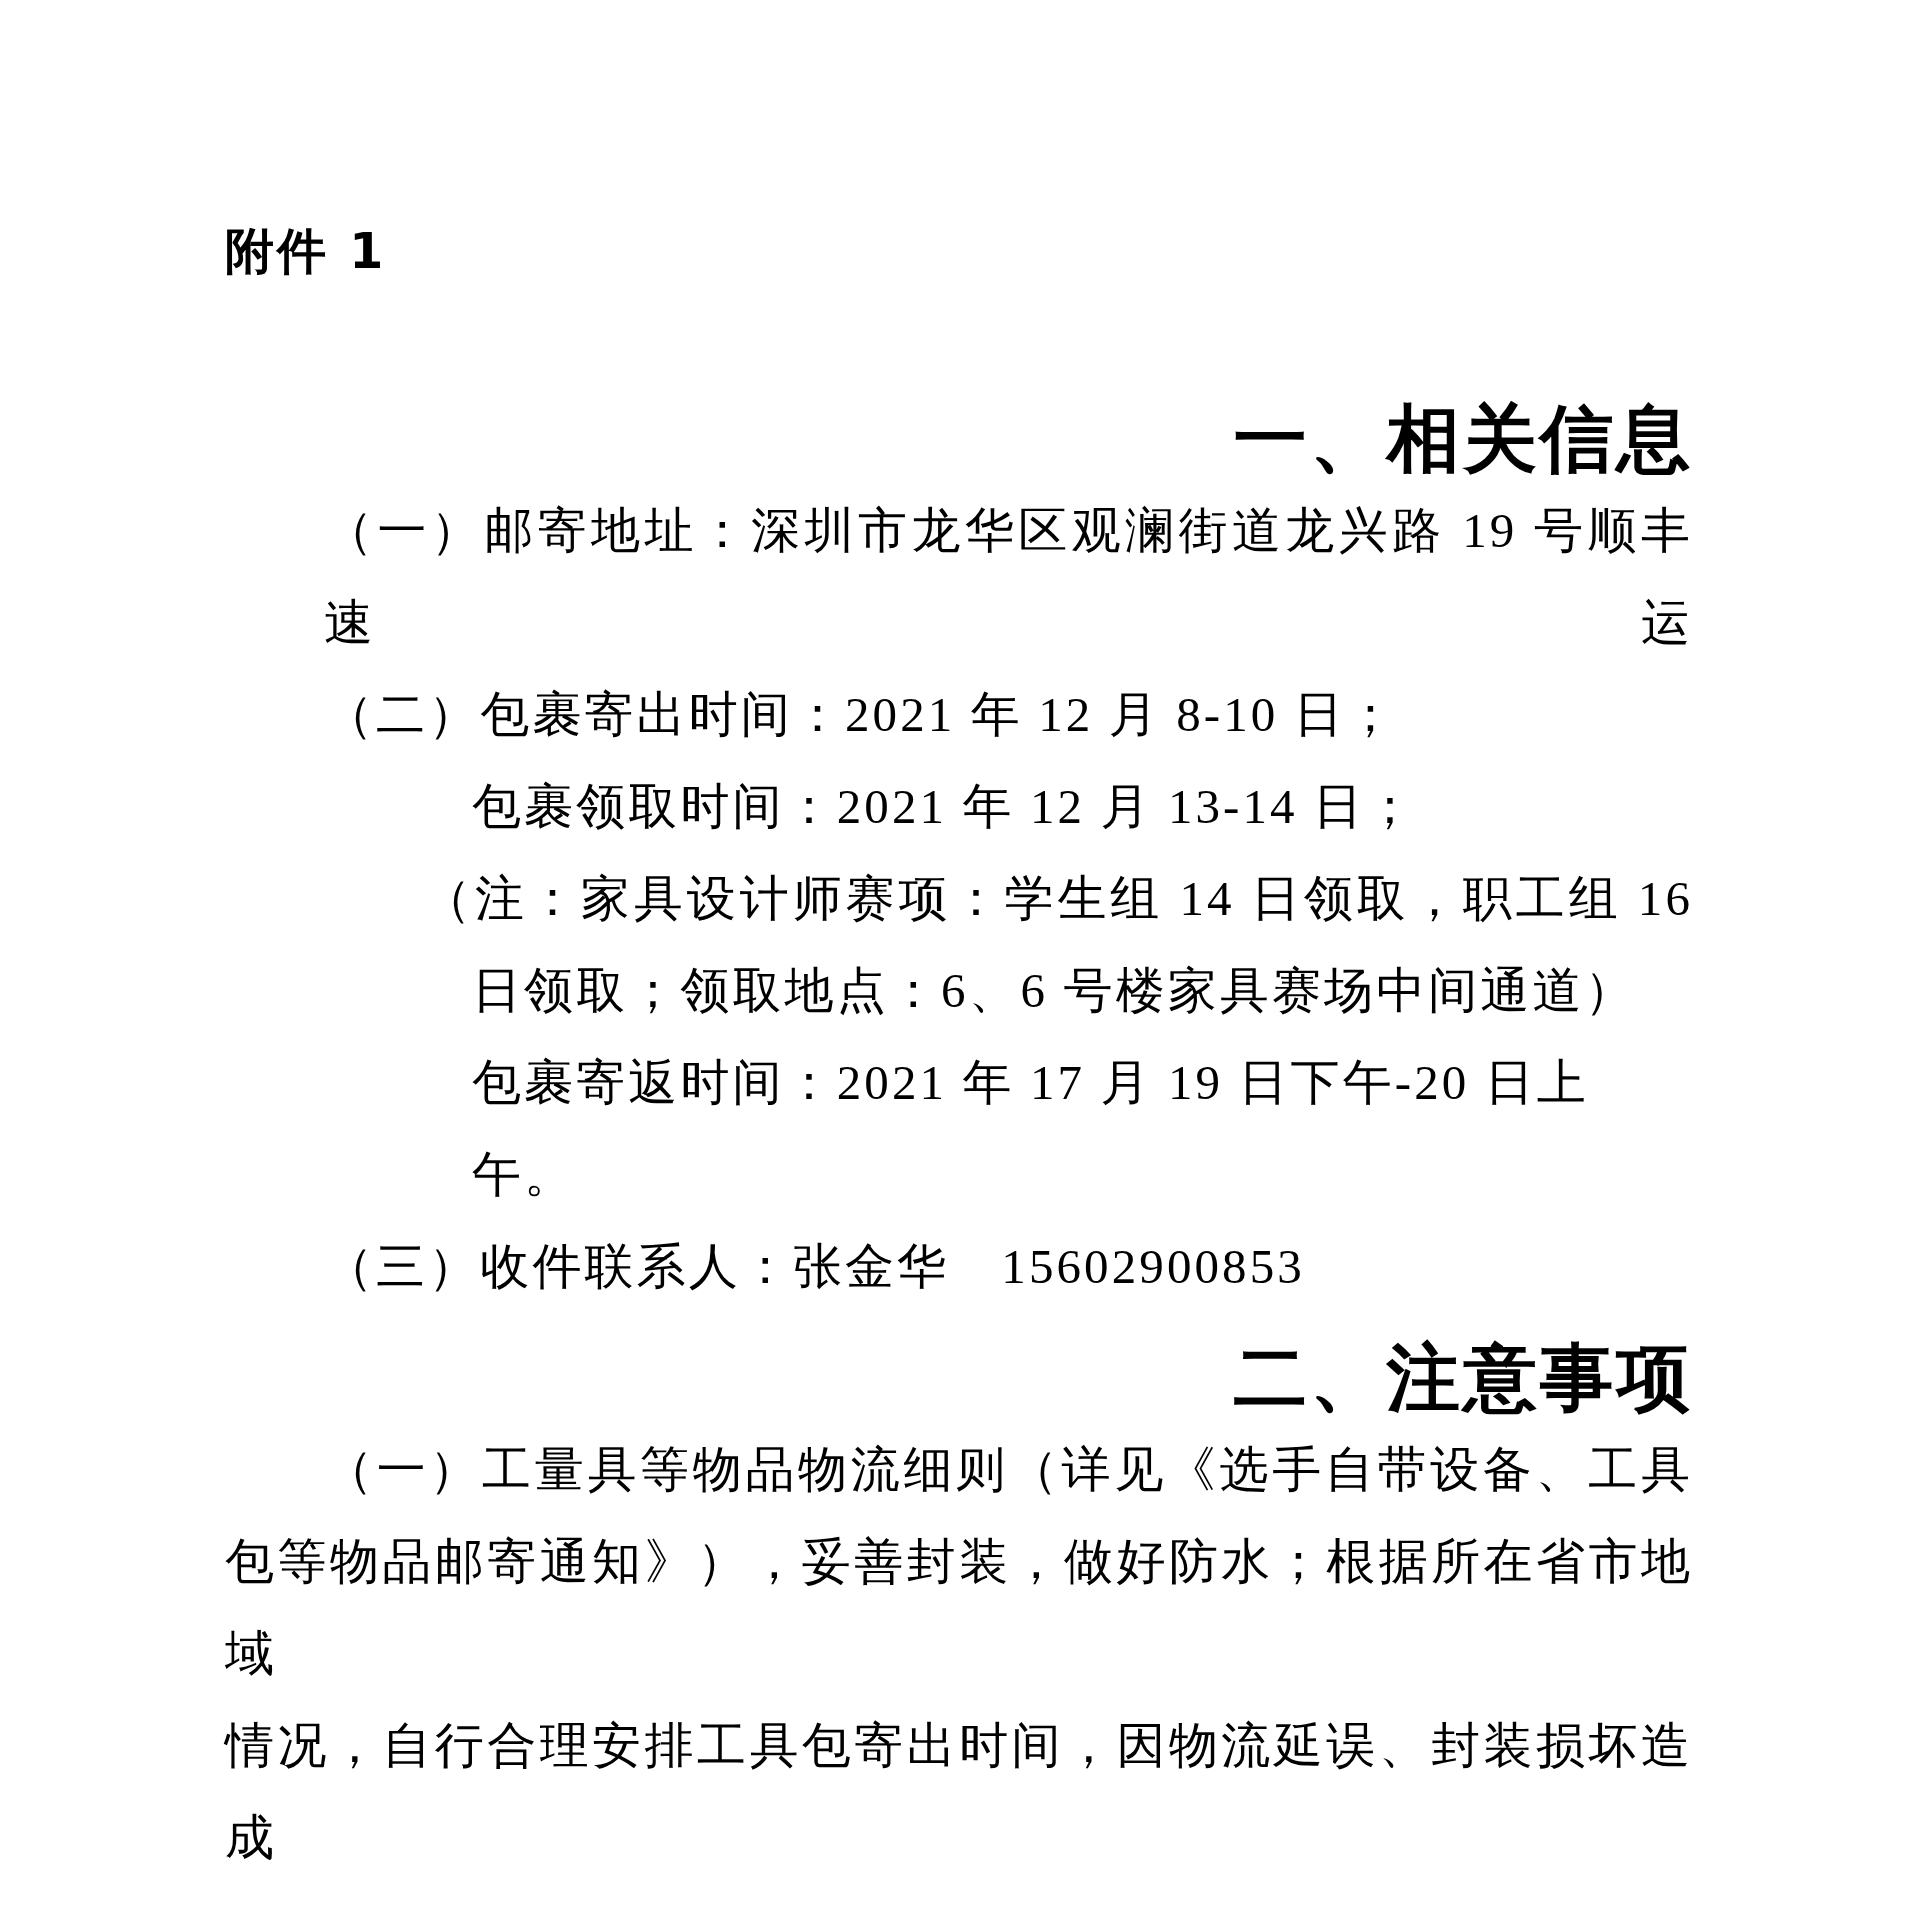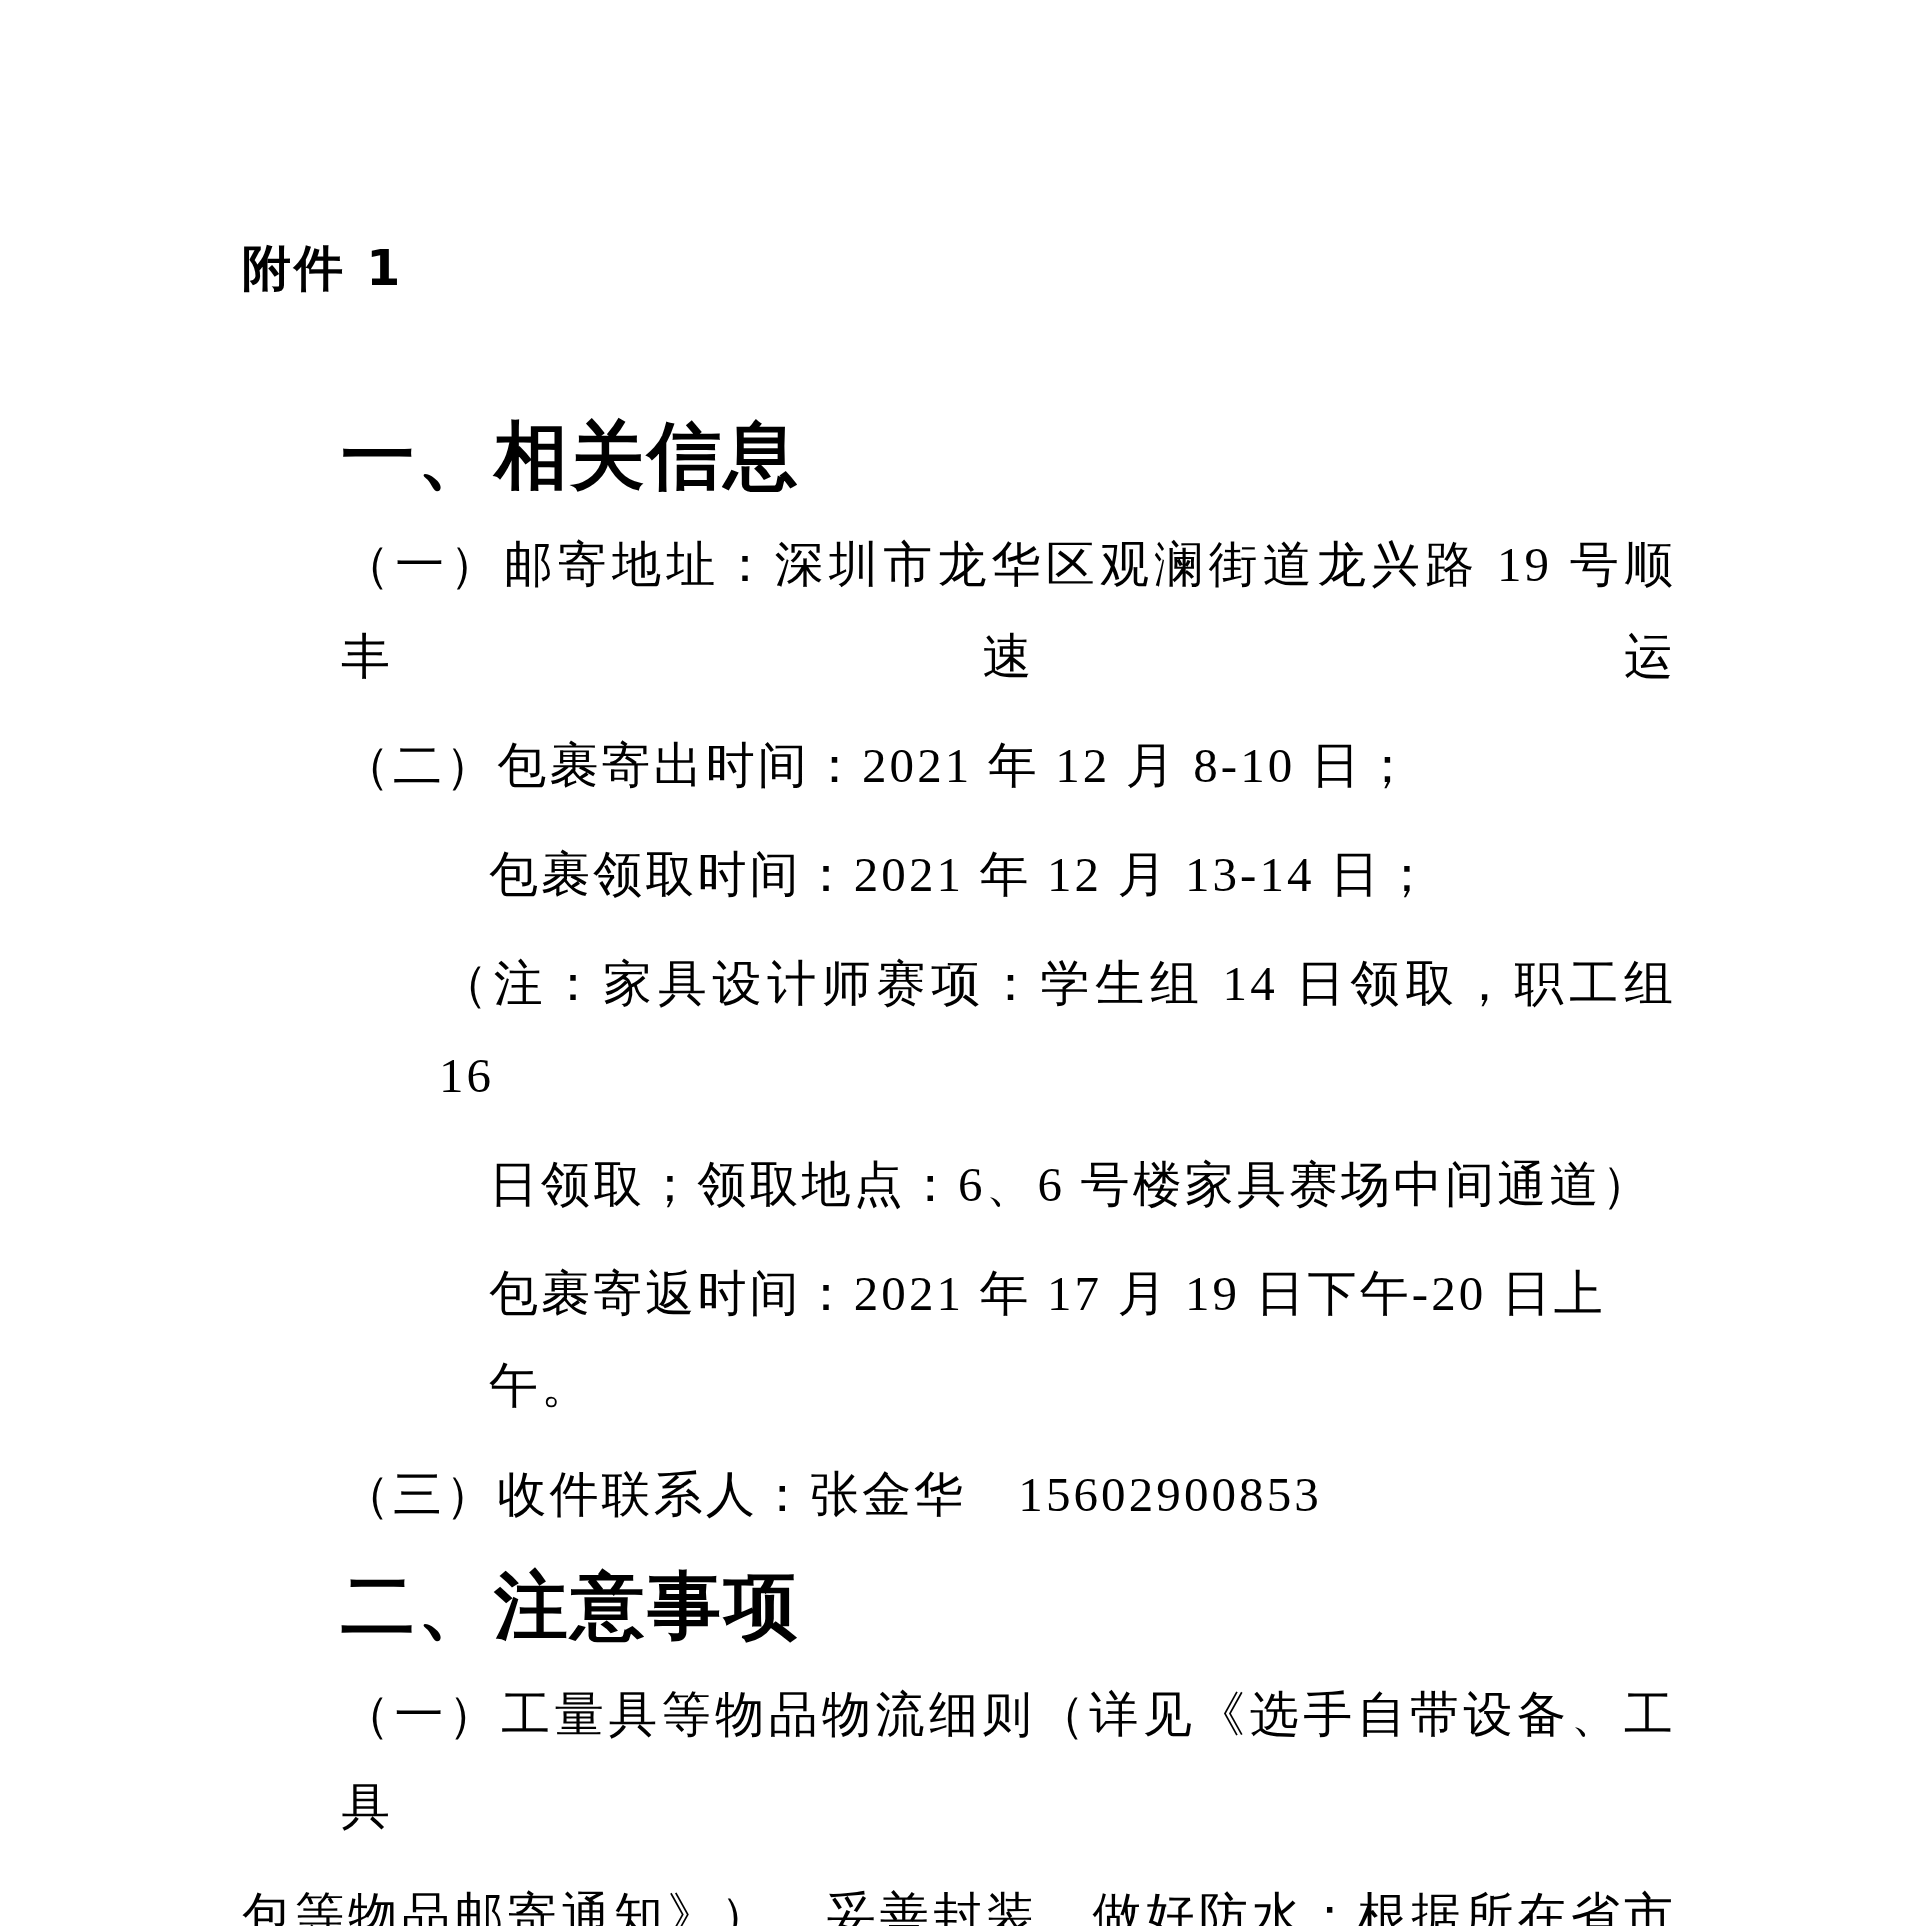--- a/index.html
+++ b/index.html
@@ -15,36 +15,37 @@
     background: #ffffff;
     color: #000000;
     box-sizing: border-box;
     padding: 206px 218px 0 225px;
     font-family: "Liberation Serif", "DejaVu Serif", serif;
     font-size: 49px;
     line-height: 92px;
     letter-spacing: 3.1px;
     overflow: hidden;
   }
-  p, h1, h2 { margin: 17px; padding: 0; }
+  p, h1, h2 { margin: 0; padding: 0; }
 
   .annex {
     font-family: "DejaVu Sans", "Liberation Sans", sans-serif;
     font-weight: bold;
   }
   .doc-title {
     margin-top: 19px;
     font-size: 54px;
     font-weight: bold;
     text-align: center;
     letter-spacing: 1.5px;
   }
   .sec-heading {
     font-family: "DejaVu Sans", "Liberation Sans", sans-serif;
     font-weight: bold;
+    text-align: right;
   }
   .sec-heading.first { margin-top: 95px; }
   .sec-heading.second { margin-top: 18.5px; }
 
   .line { text-align: left; }
   .indent0 { padding-left: 0; }
   .indent2 { padding-left: 99px; }
   .indent4 { padding-left: 197px; }
   .indent5 { padding-left: 247px; }
   .justify {

